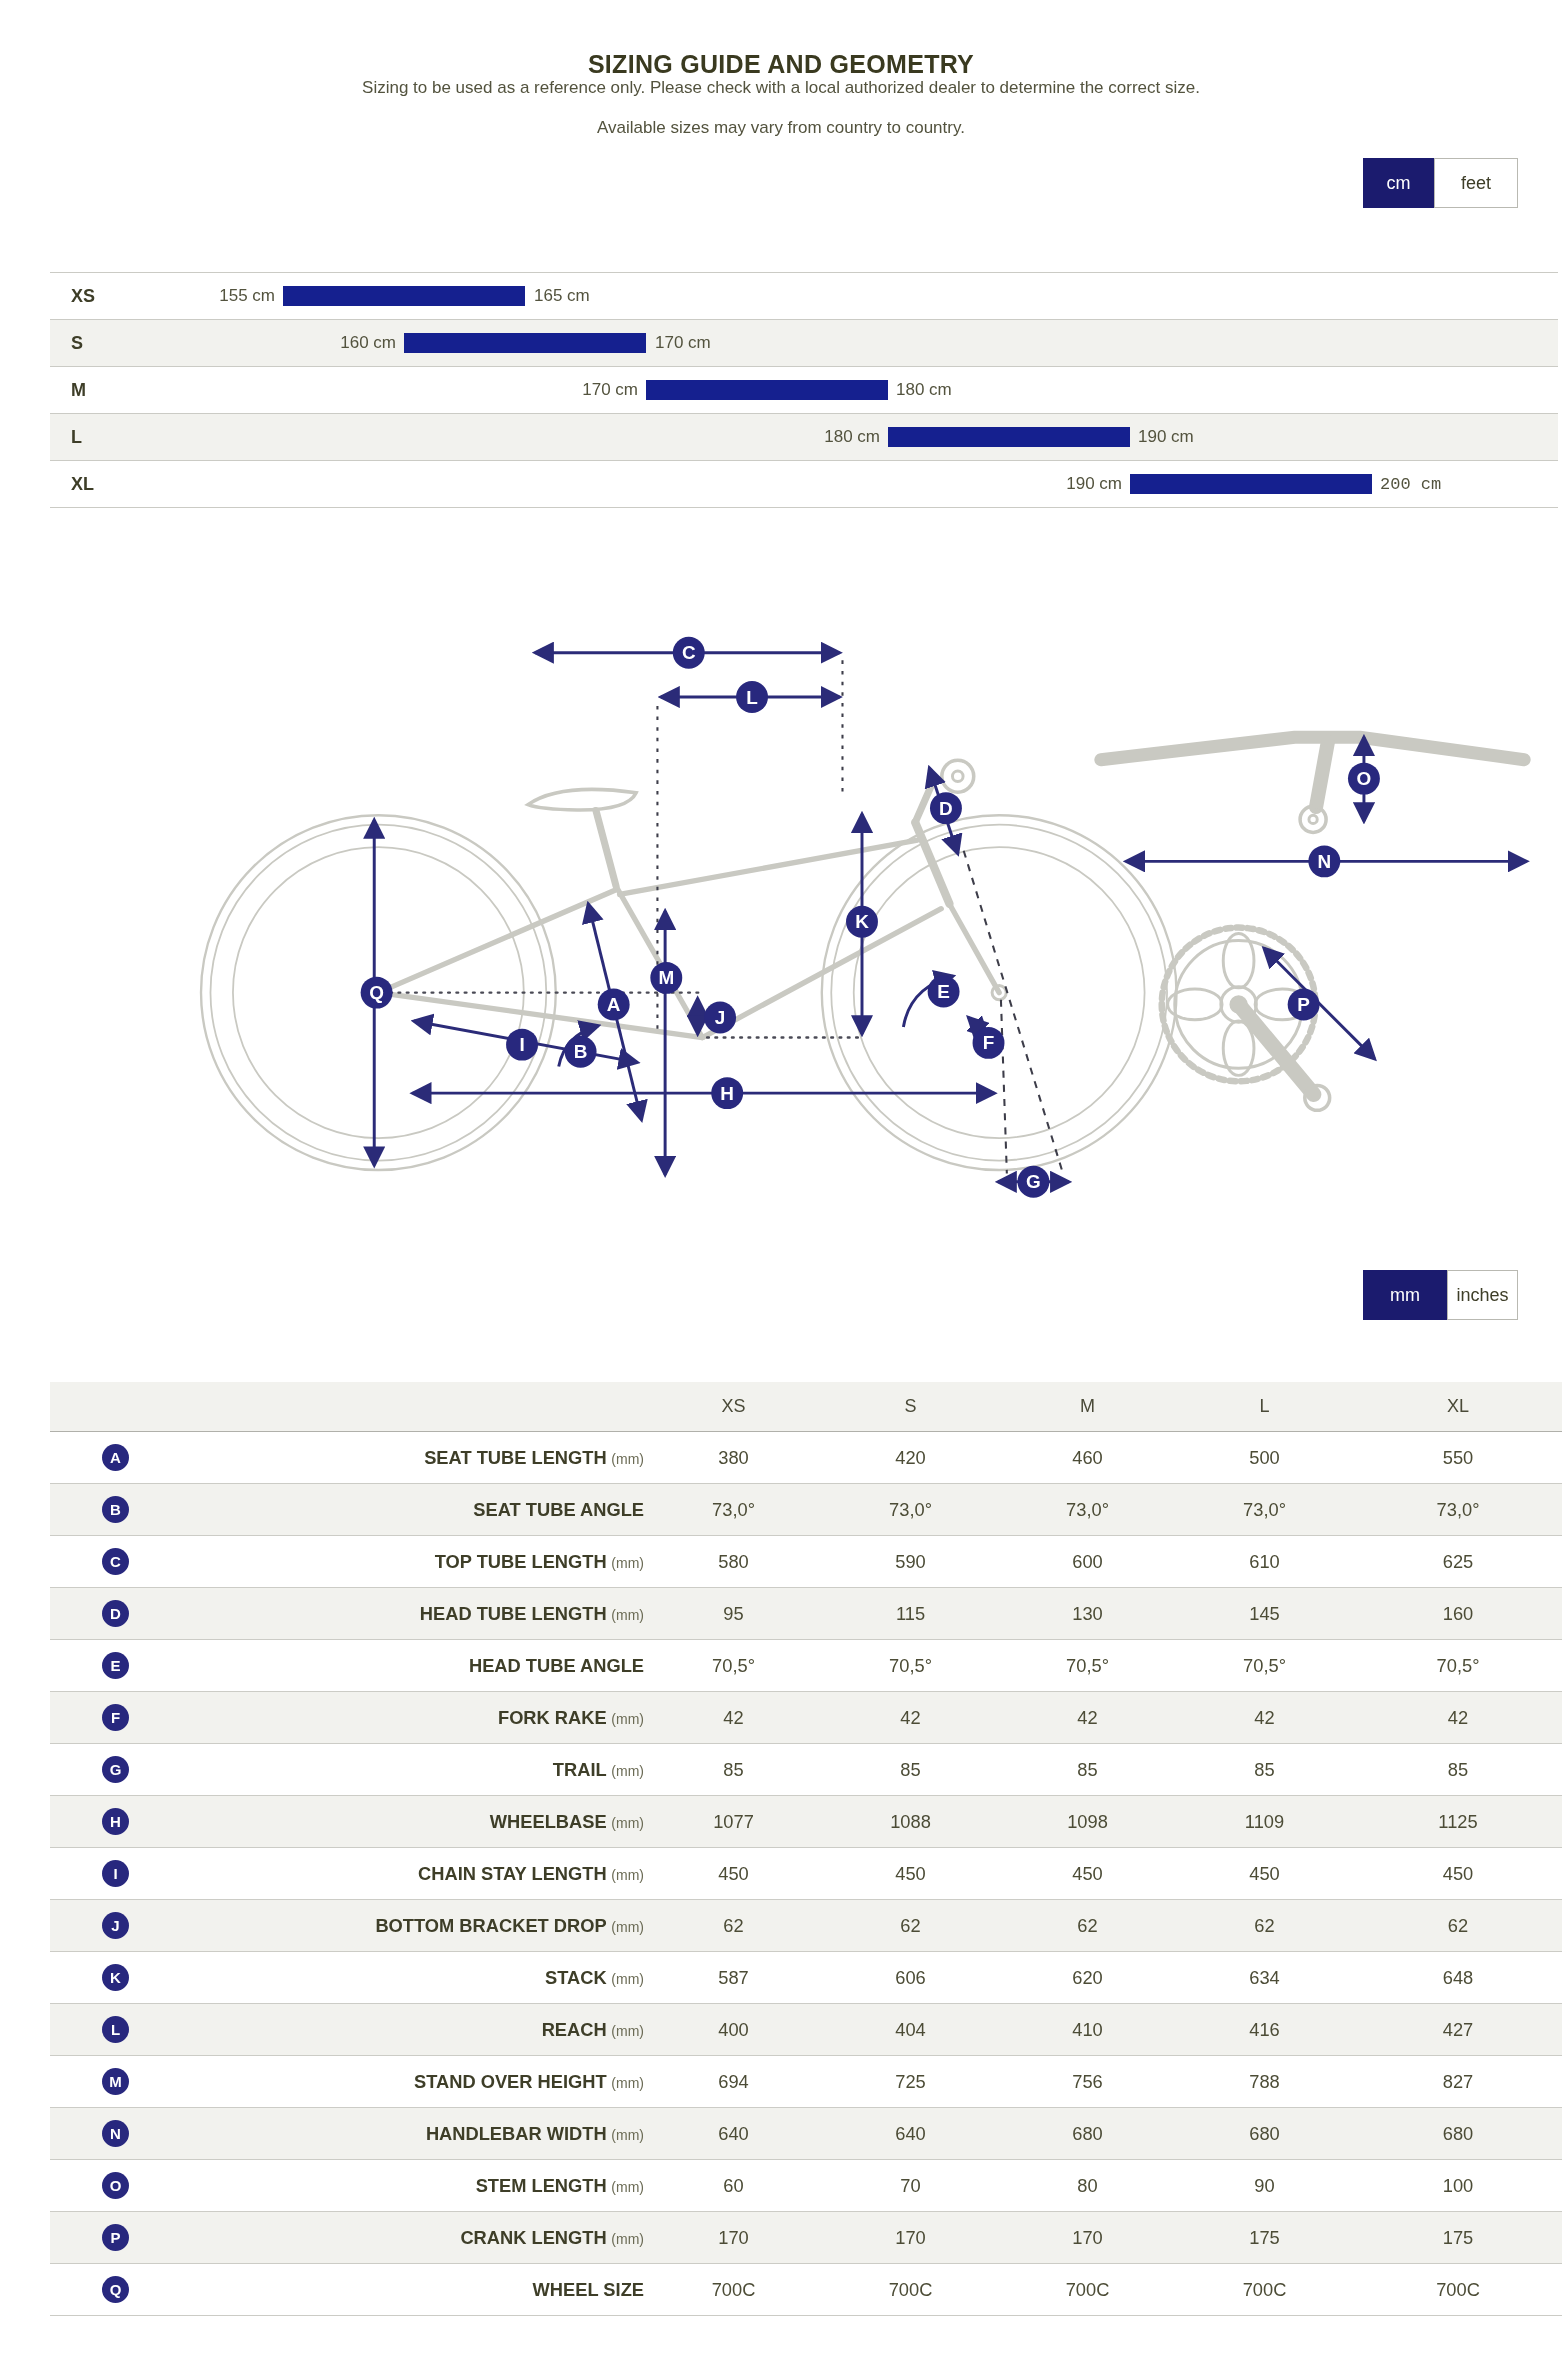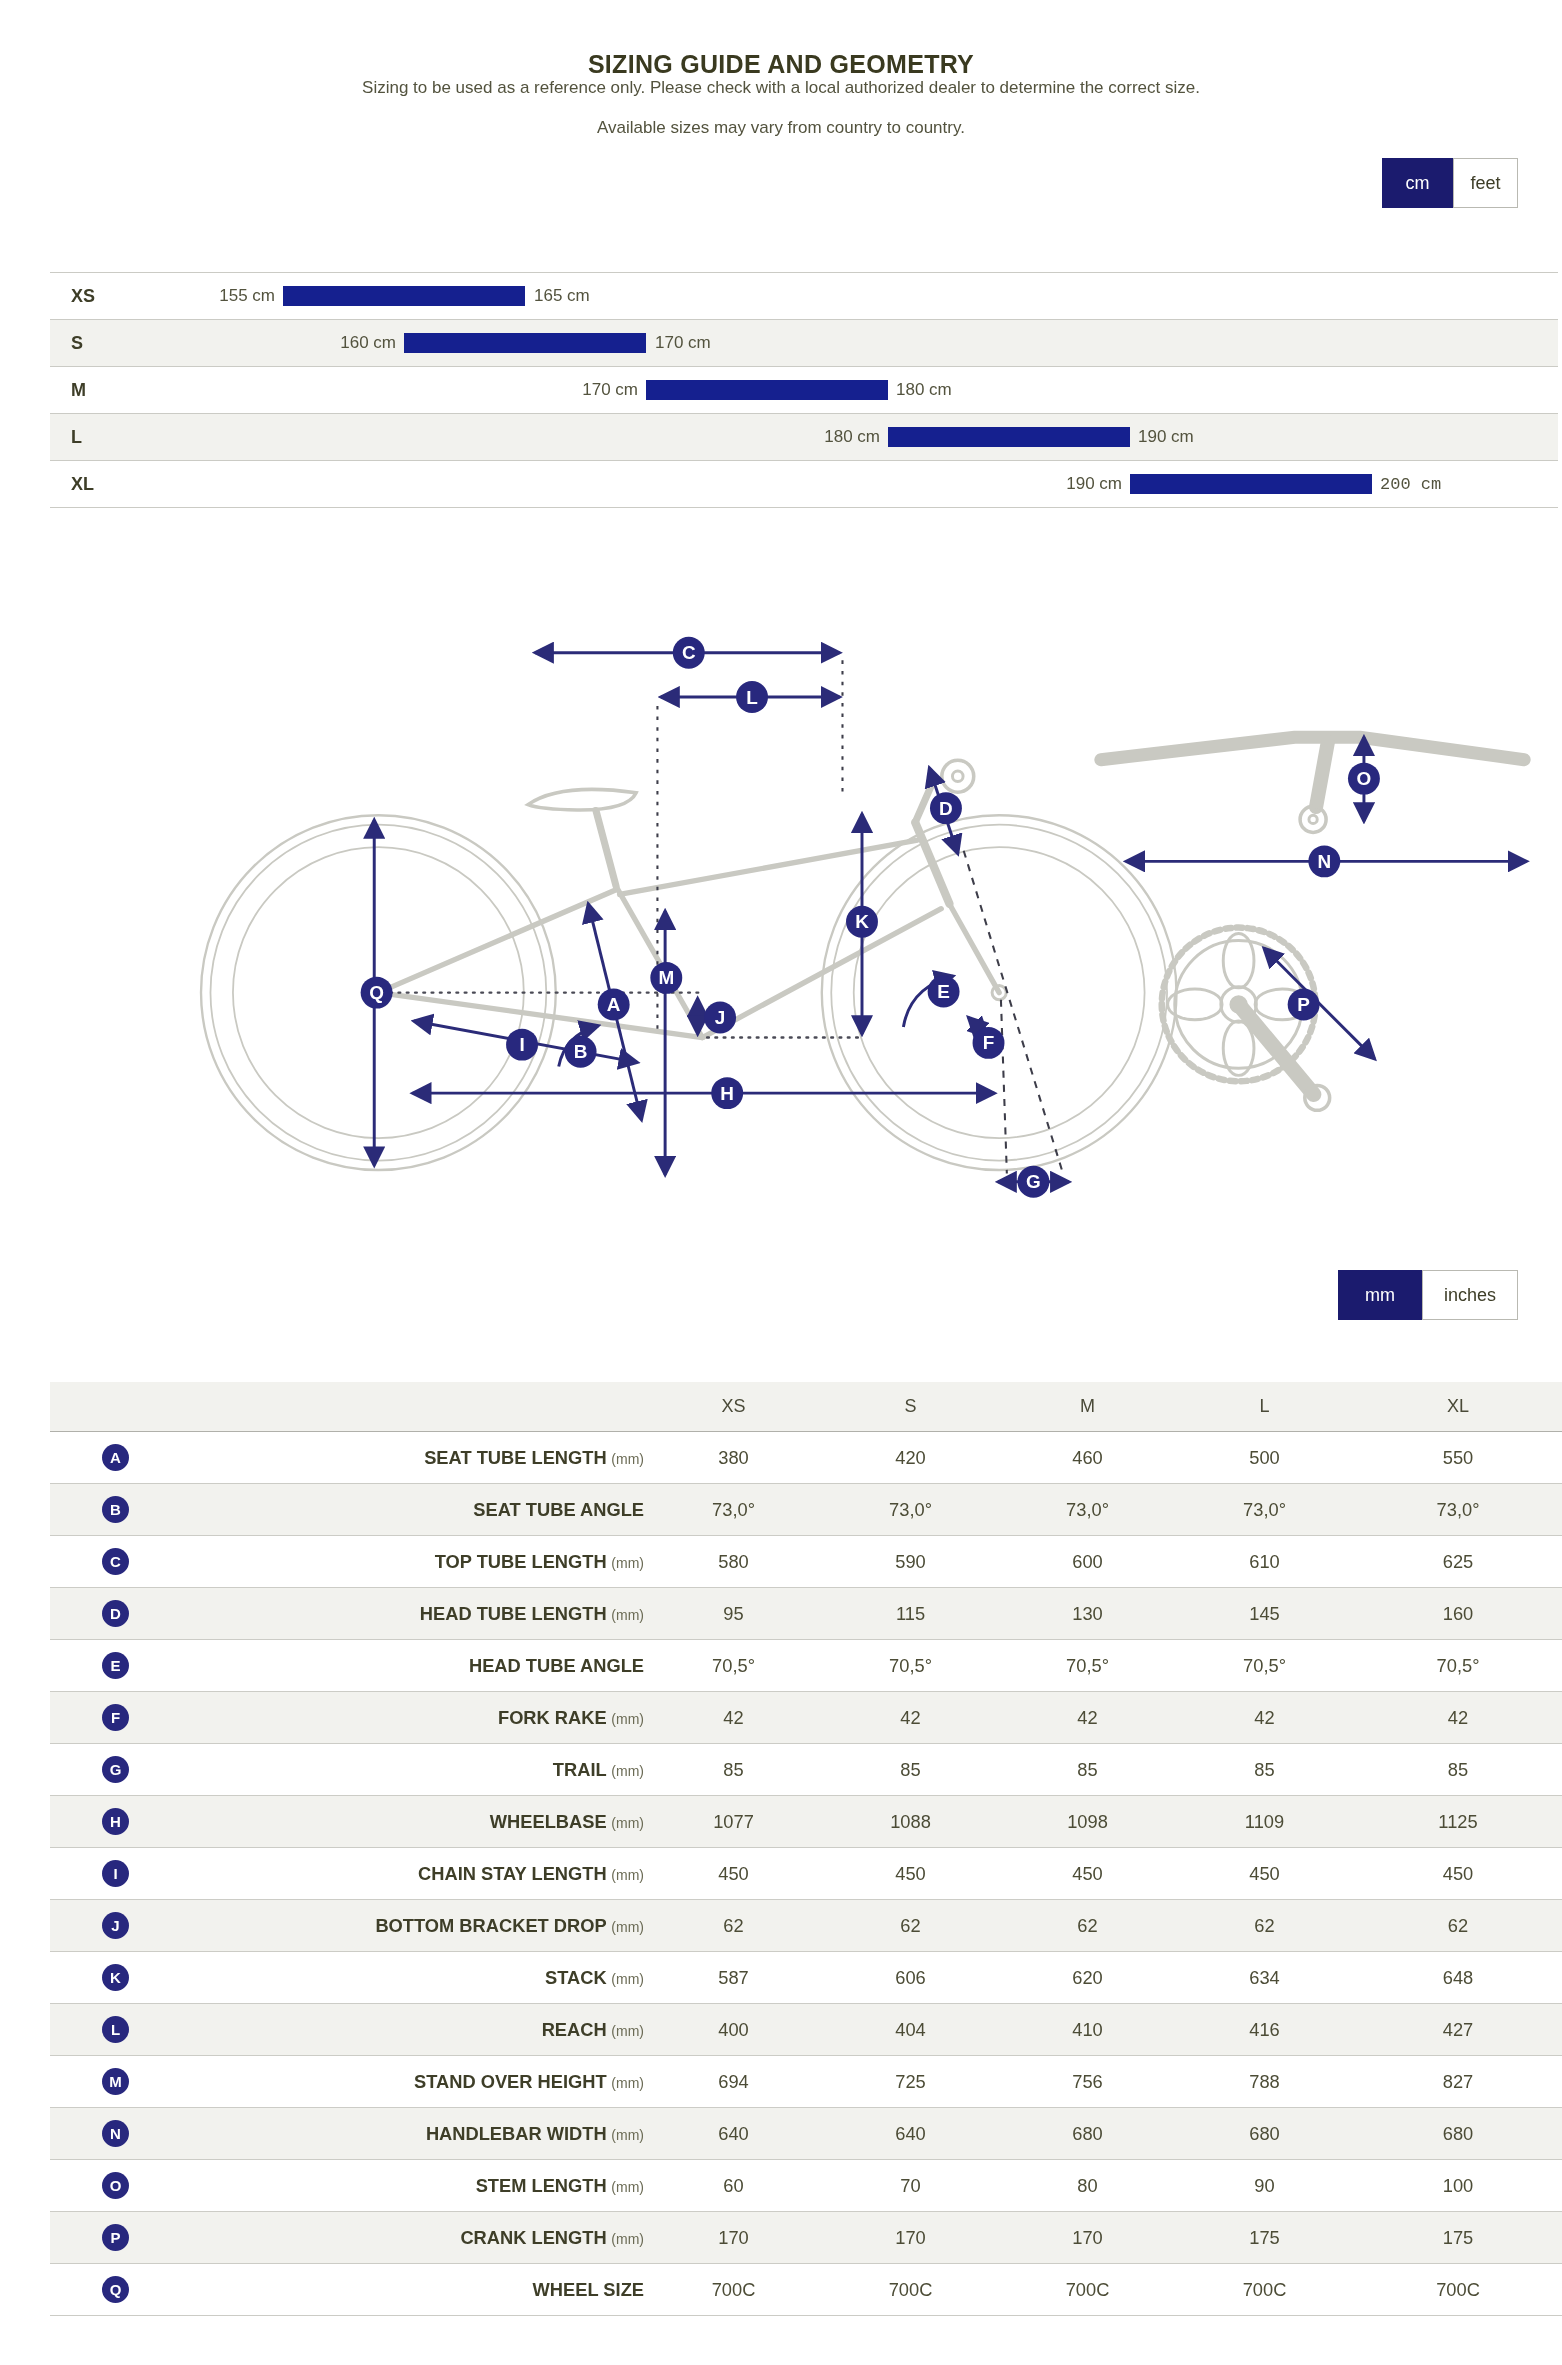--- a/index.html
+++ b/index.html
@@ -10,22 +10,22 @@
   .title{text-align:center;font-size:25px;font-weight:bold;letter-spacing:0.3px;color:#3a3a20;}
   .subtitle{text-align:center;font-size:17px;color:#53533e;line-height:1.0;}
   .subtitle .line{margin-bottom:22.5px;}
 
   
   .toggle-row{display:flex;justify-content:flex-end;padding-right:44px;}
   .toggle{display:flex;}
   .toggle .opt{height:50px;display:flex;align-items:center;justify-content:center;font-size:18px;box-sizing:border-box;cursor:pointer;}
   .toggle .sel{background:#1b1b6e;color:#fff;}
   .toggle .unsel{background:#fff;color:#3e3e28;border:0.6px solid #b9b9b2;}
-  .t-cm{width:71px;} .t-feet{width:65px;}
-  .t-mm{width:84px;} .t-inches{width:96px;}
+  .t-cm{width:71px;} .t-feet{width:84px;}
+  .t-mm{width:84px;} .t-inches{width:71px;}
   .toggle-row.first{margin-top:20px;text-align:center;}
   .toggle-row.second{margin-top:21px;}
 
   
   .size-table{margin:64px 4.1px 0 50px;border-top:0.6px solid #cbcbc5;}
   .size-row{position:relative;height:46px;border-bottom:0.6px solid #cbcbc5;}
   .size-row.stripe{background:#f2f2ee;}
   .size-label{position:absolute;left:21px;top:50%;transform:translateY(-50%);font-size:18px;font-weight:bold;color:#3e3e28;}
   .bar-area{position:absolute;left:148px;right:0;top:0;bottom:0;}
   .bar{position:absolute;top:50%;transform:translateY(-50%);height:20px;background:#15208f;}

